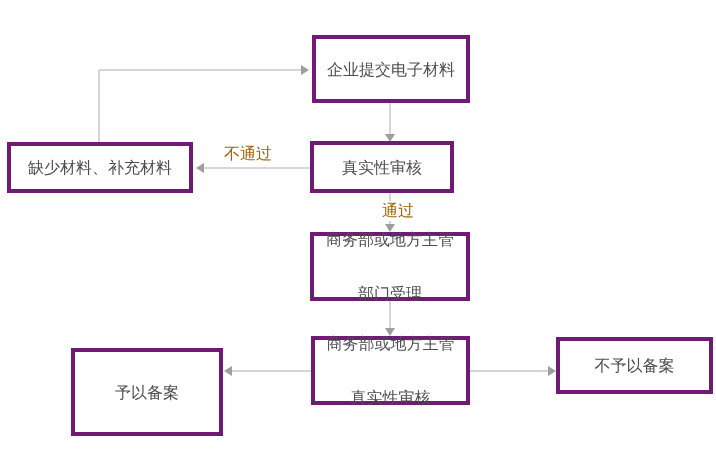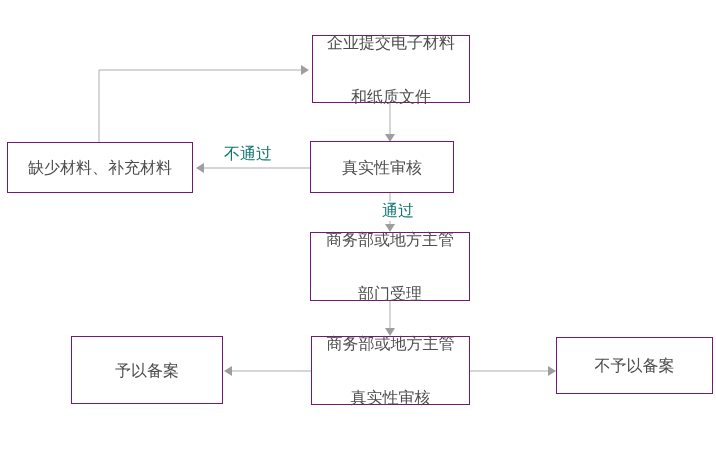--- a/index.html
+++ b/index.html
@@ -19,39 +19,39 @@
     position: absolute;
     left: 0;
     top: 0;
     width: 716px;
     height: 452px;
     pointer-events: none;
   }
   .node {
     position: absolute;
     box-sizing: border-box;
-    border: 1px solid #701a75;
+    border: 4px solid #701a75;
     background: #ffffff;
     display: flex;
     flex-direction: column;
     align-items: center;
     justify-content: center;
     color: #4d4d4d;
     font-size: 16px;
     text-align: center;
     gap: 23px;
   }
   .node .line {
     display: block;
     line-height: 31px;
     white-space: nowrap;
   }
   .edge-label {
     position: absolute;
-    color: #0f766e;
+    color: #a16207;
     font-size: 16px;
     line-height: 20px;
     white-space: nowrap;
     background: #ffffff;
   }
 </style>
 </head>
 <body>
 
 <div id="canvas">
@@ -75,42 +75,41 @@
 
     <path d="M311,371 L232,371" stroke="#adadad" stroke-width="1" fill="none"></path>
     <polygon points="232,366 232,376 224,371" fill="#9e9e9e"></polygon>
 
     <path d="M470,371 L548,371" stroke="#adadad" stroke-width="1" fill="none"></path>
     <polygon points="548,366 548,376 556,371" fill="#9e9e9e"></polygon>
   </svg>
 
   <div class="node" style="left:312px;top:35px;width:158px;height:68px">
     <span class="line">企业提交电子材料</span>
-    <span class="line">和纸质文件</span>
   </div>
 
   <div class="node" style="left:310px;top:141px;width:144px;height:52px">
     <span class="line">真实性审核</span>
   </div>
 
   <div class="node" style="left:7px;top:142px;width:186px;height:51px">
     <span class="line">缺少材料、补充材料</span>
   </div>
 
   <div class="node" style="left:310px;top:232px;width:160px;height:69px">
     <span class="line">商务部或地方主管</span>
     <span class="line">部门受理</span>
   </div>
 
   <div class="node" style="left:311px;top:336px;width:159px;height:69px">
     <span class="line">商务部或地方主管</span>
     <span class="line">真实性审核</span>
   </div>
 
-  <div class="node" style="left:71px;top:336px;width:152px;height:68px">
+  <div class="node" style="left:71px;top:348px;width:152px;height:88px">
     <span class="line">予以备案</span>
   </div>
 
   <div class="node" style="left:556px;top:337px;width:157px;height:57px">
     <span class="line">不予以备案</span>
   </div>
 
   <div class="edge-label" style="left:224px;top:144px">不通过</div>
   <div class="edge-label" style="left:382px;top:201px">通过</div>
 

